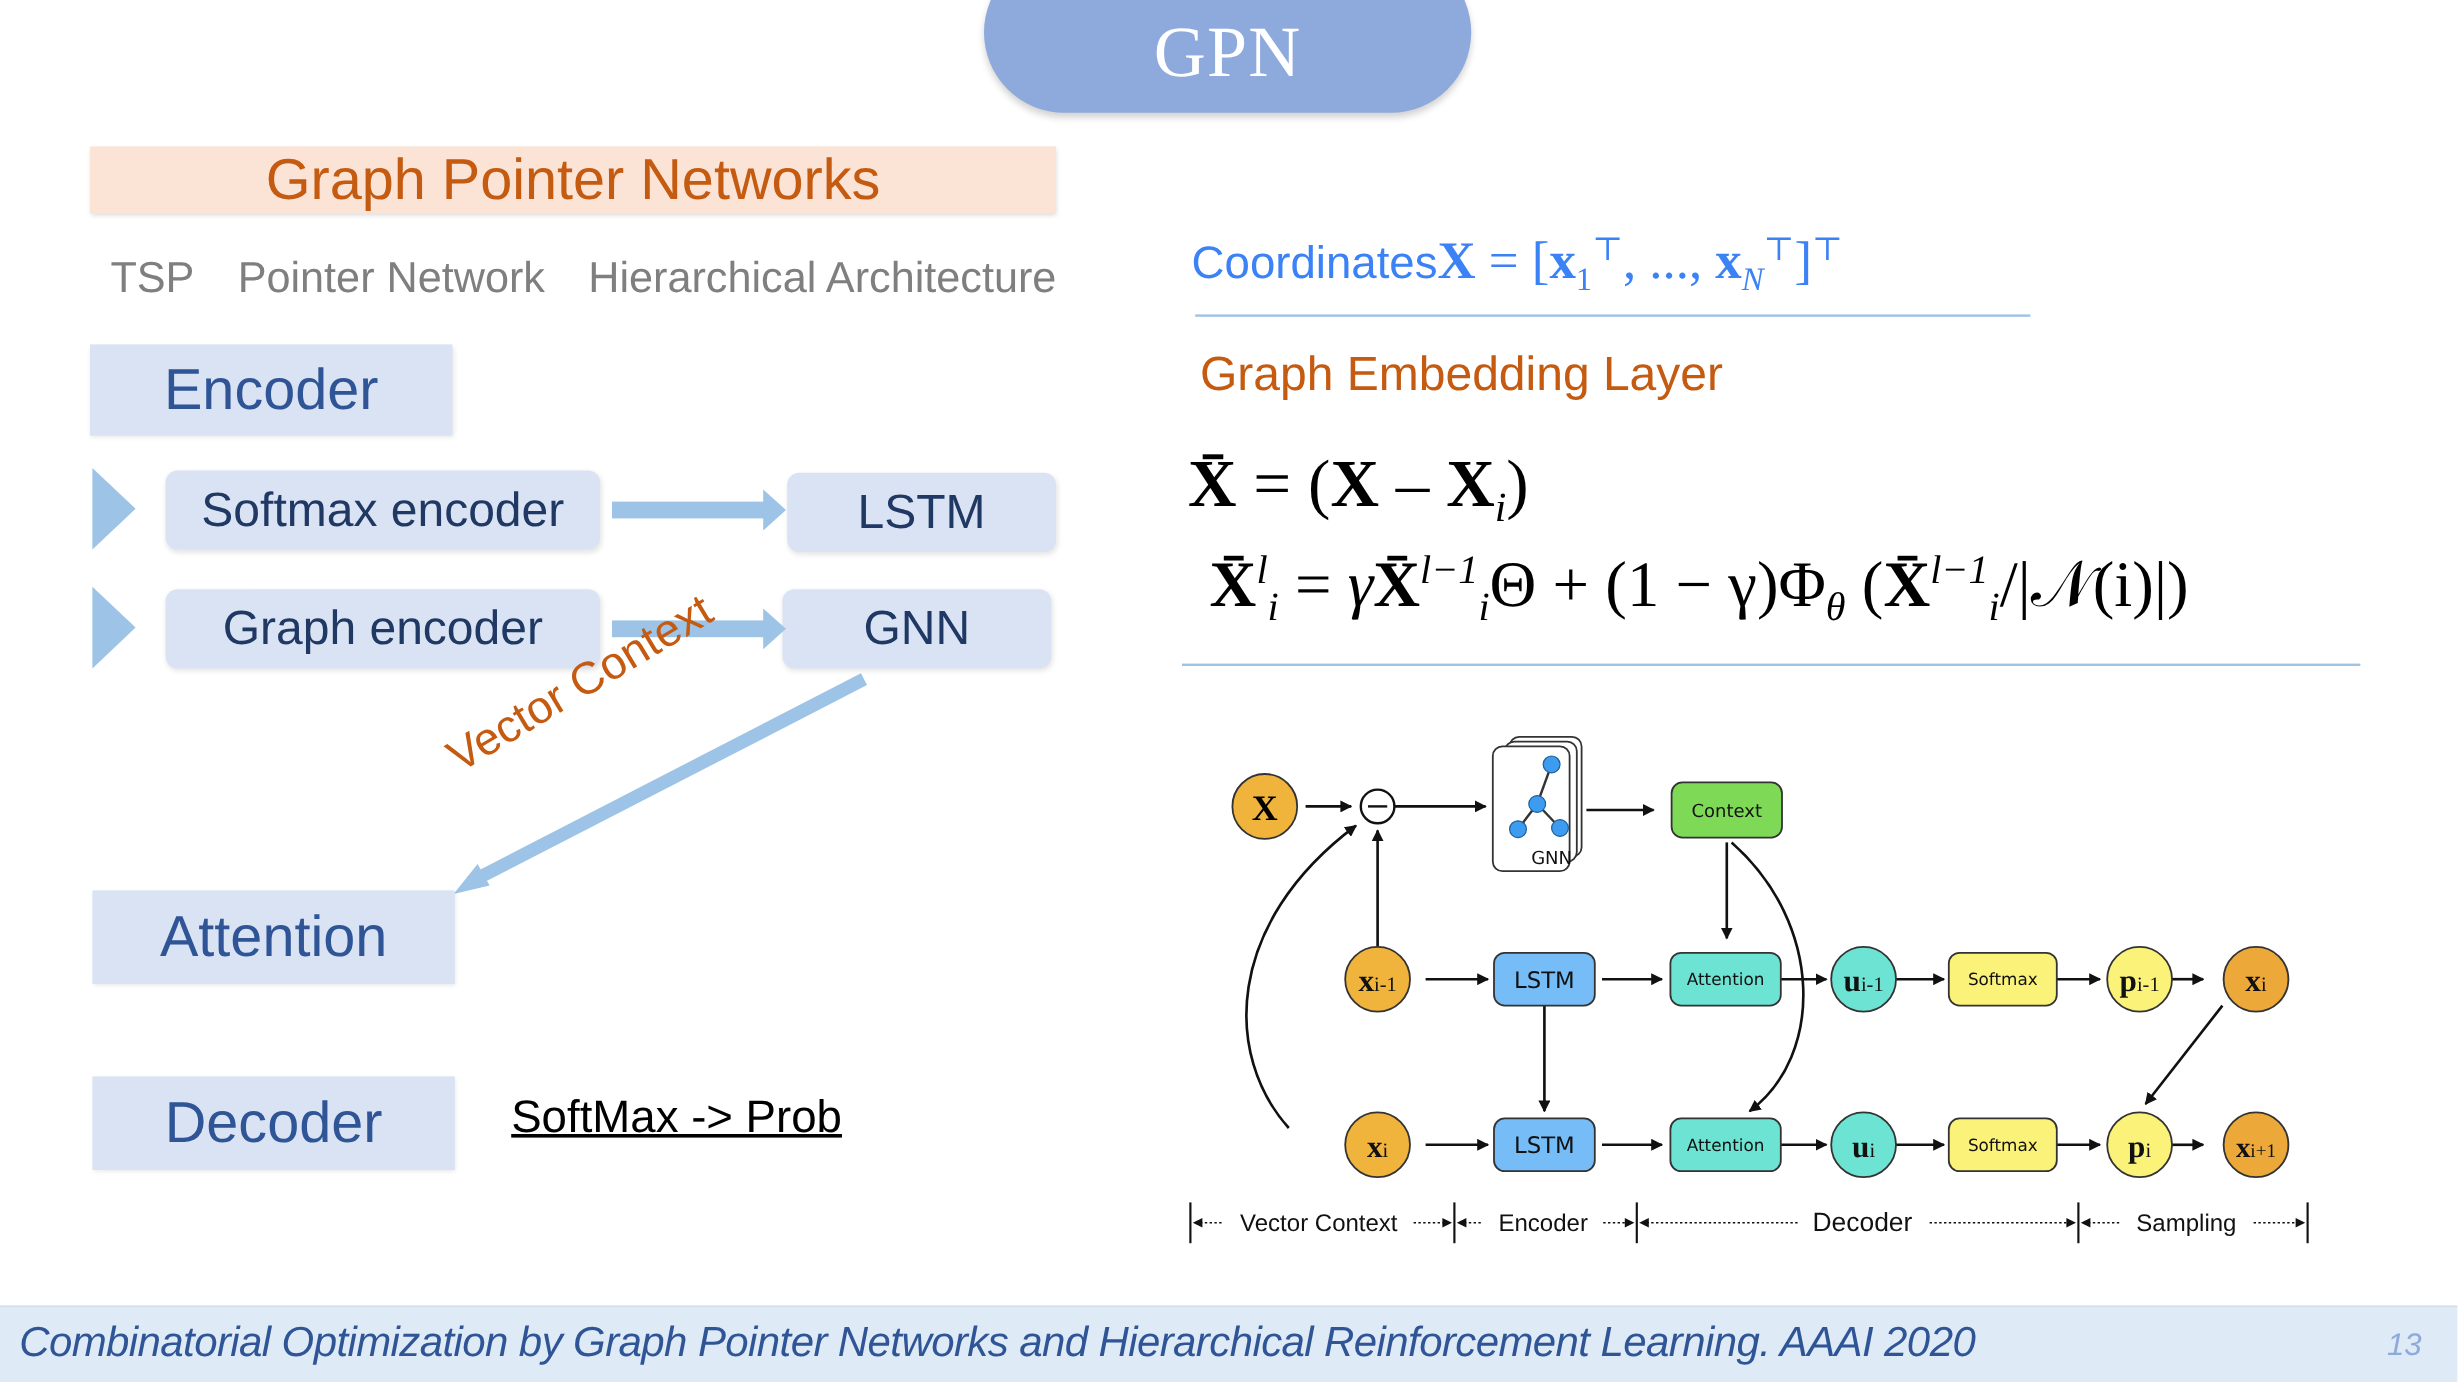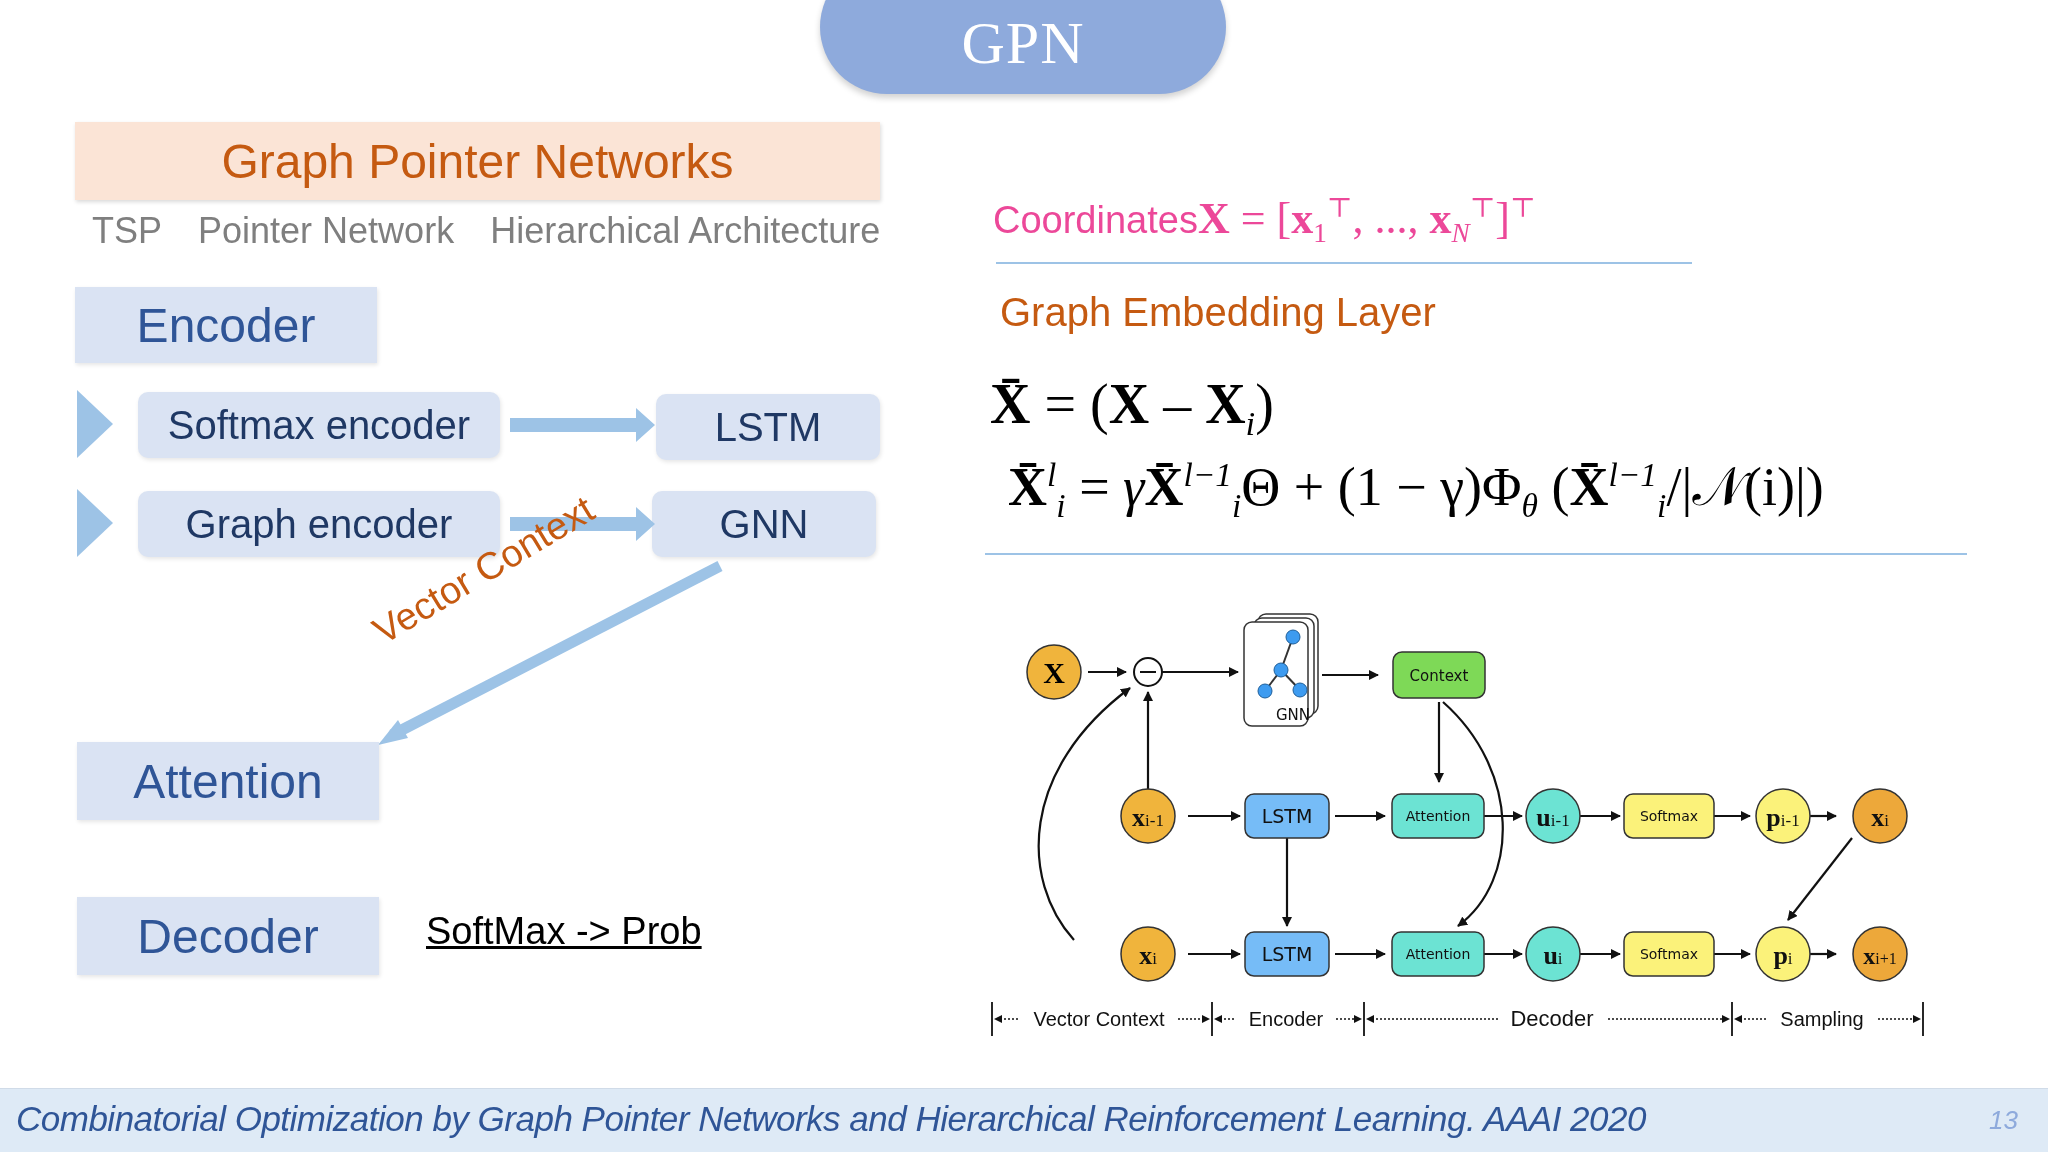--- a/index.html
+++ b/index.html
@@ -8,21 +8,21 @@
 
   .pill {
     position: absolute; left: 820px; top: -40px; width: 406px; height: 134px;
     background: #8eaadc; border-radius: 67px;
     box-shadow: 0 4px 6px rgba(0,0,0,0.18);
     display: flex; align-items: flex-end; justify-content: center; padding-bottom: 16px;
   }
   .pill span { color: #ffffff; font-family: "Liberation Serif", "DejaVu Serif", serif; font-size: 60px; letter-spacing: 1px; }
 
   .title-box {
-    position: absolute; left: 75px; top: 122px; width: 805px; height: 78px;
+    position: absolute; left: 75px; top: 122px; width: 805px; height: 56px;
     background: #fbe4d6; box-shadow: 1px 2px 4px rgba(0,0,0,0.15);
     display: flex; align-items: center; justify-content: center;
   }
   .title-box span { color: #c55a11; font-size: 48px; }
 
   .tags { position: absolute; left: 92px; top: 210px; font-size: 36px; color: #7f7f7f; white-space: nowrap; }
   .tags span { margin-right: 26px; }
 
   .blk {
     position: absolute; background: #dae3f3; box-shadow: 1px 2px 4px rgba(0,0,0,0.10);
@@ -30,21 +30,21 @@
   }
   .blk.big { font-size: 48px; }
   .blk.sm { font-size: 40px; color: #1f3864; border-radius: 10px; }
 
   .tri { position: absolute; width: 0; height: 0; border-top: 34px solid transparent; border-bottom: 34px solid transparent; border-left: 36px solid #9dc3e6; }
 
   .softmax-note { position: absolute; left: 426px; top: 910px; font-size: 38px; color: #000; text-decoration: underline; }
 
   .vc-label { position: absolute; left: 388px; top: 610px; font-size: 38px; color: #c55a11; transform: rotate(-31deg); transform-origin: left bottom; white-space: nowrap; }
 
-  .coords { position: absolute; left: 993px; top: 192px; font-size: 38px; color: #ec4899; white-space: nowrap; display: flex; align-items: baseline; }
+  .coords { position: absolute; left: 993px; top: 192px; font-size: 38px; color: #3b82f6; white-space: nowrap; display: flex; align-items: baseline; }
   .math { font-family: "Liberation Serif", "DejaVu Serif", serif; }
   .coords .math { font-size: 44px; }
   .b { font-weight: bold; }
   sup, sub { font-size: 0.62em; }
 
   .hr1 { position: absolute; left: 996px; top: 262px; width: 696px; height: 2px; background: #9dc3e6; }
   .gel { position: absolute; left: 1000px; top: 290px; font-size: 40px; color: #c55a11; }
   .eq1 { position: absolute; left: 990px; top: 372px; font-size: 56px; color: #000; white-space: nowrap; }
   .eq2 { position: absolute; left: 990px; top: 456px; font-size: 54px; color: #000; white-space: nowrap; margin-left: 18px; }
   .hr2 { position: absolute; left: 985px; top: 553px; width: 982px; height: 2px; background: #9dc3e6; }

